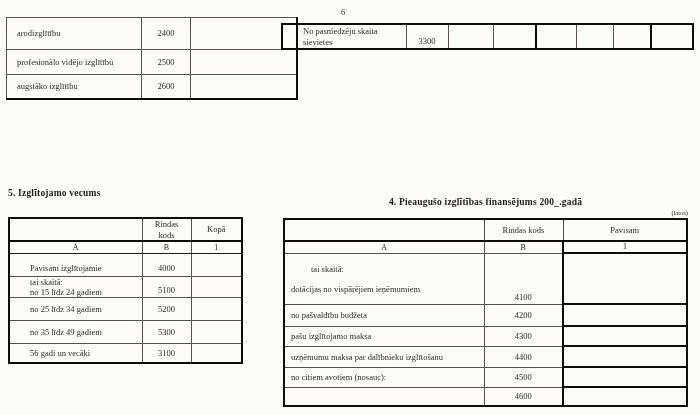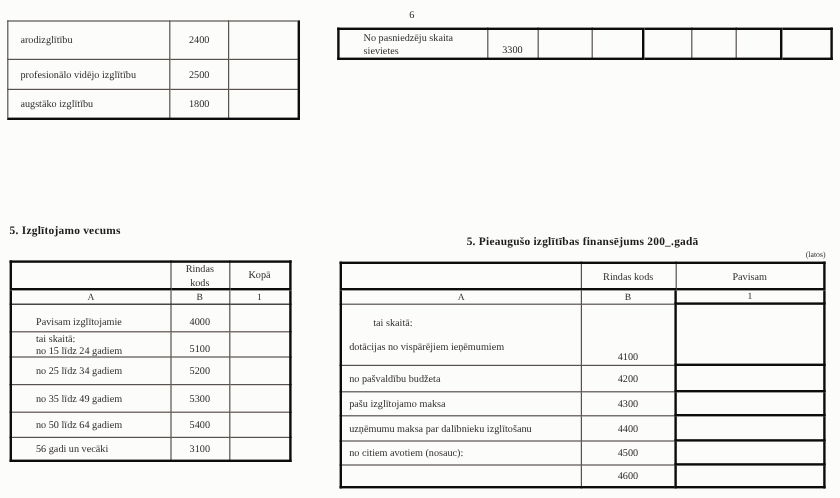--- a/index.html
+++ b/index.html
@@ -16,21 +16,21 @@
     font-size:8.5px;line-height:1.18;
     padding:0 3px;vertical-align:middle;
     overflow:hidden;white-space:pre-line;
   }
   .lbl{text-align:left;padding-left:20px}
   .code{text-align:center}
   .hdr{text-align:center}
   .vb{vertical-align:bottom;padding-bottom:2px}
   .ind1{padding-left:14px}
   
-  #t1{left:6px;top:17px;width:244px;border:1px solid #57524e;border-right:2.5px solid #0c0c0c;border-bottom:2.5px solid #0c0c0c}
+  #t1{left:6px;top:17px;width:292px;border:1px solid #57524e;border-right:2.5px solid #0c0c0c;border-bottom:2.5px solid #0c0c0c}
   #t1 .lbl{padding-left:10px}
   
   #pagenum{position:absolute;left:341px;top:7px;font-size:8.5px}
   
   #t2{left:281px;top:23px;width:413px;border:2px solid #0c0c0c}
   .thickL{border-left:2px solid #0c0c0c}
   
   .sec-title{position:absolute;font-size:9.5px;font-weight:bold;color:#1f1d1b;letter-spacing:.2px}
   #s5-title{left:8px;top:188px}
   #s4-title{left:283px;top:197px;width:405px;text-align:center}
@@ -62,21 +62,21 @@
     <td class="code">2400</td>
     <td class="val"></td>
   </tr>
   <tr style="height:25px">
     <td class="lbl ind1">profesionālo vidējo izglītību</td>
     <td class="code">2500</td>
     <td class="val"></td>
   </tr>
   <tr style="height:24px">
     <td class="lbl">augstāko izglītību</td>
-    <td class="code">1800</td>
+    <td class="code">2600</td>
     <td class="val"></td>
   </tr>
 </tbody>
   </table>
 
 <div id="pagenum">6</div>
 
 <table id="t2">
   <colgroup>
     <col style="width:124px">
@@ -136,34 +136,29 @@
   <tr style="height:23px">
     <td class="lbl">no 25 līdz 34 gadiem</td>
     <td class="code">5200</td>
     <td></td>
   </tr>
   <tr style="height:23px">
     <td class="lbl">no 35 līdz 49 gadiem</td>
     <td class="code">5300</td>
     <td></td>
   </tr>
-  <tr style="height:21px">
-    <td class="lbl">no 50 līdz 64 gadiem</td>
-    <td class="code">5400</td>
-    <td></td>
-  </tr>
   <tr style="height:20px">
     <td class="lbl">56 gadi un vecāki</td>
     <td class="code">3100</td>
     <td></td>
   </tr>
 </tbody>
   </table>
 
-<div id="s4-title" class="sec-title">5. Pieaugušo izglītības finansējums 200_.gadā</div>
+<div id="s4-title" class="sec-title">4. Pieaugušo izglītības finansējums 200_.gadā</div>
 <div id="s4-latos">(latos)</div>
 <table id="t4">
   <colgroup>
       <col style="width:200px">
       <col style="width:79px">
       <col>
     </colgroup>
   <tbody>
       <tr class="headrow" style="height:22px">
     <td class="hdr"></td>

